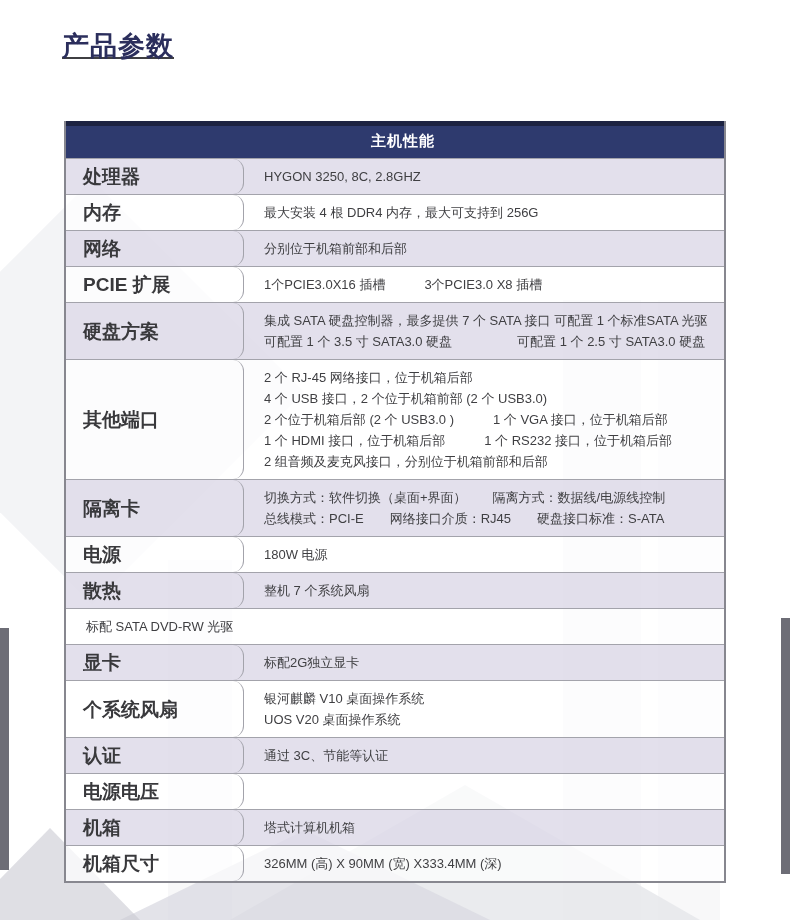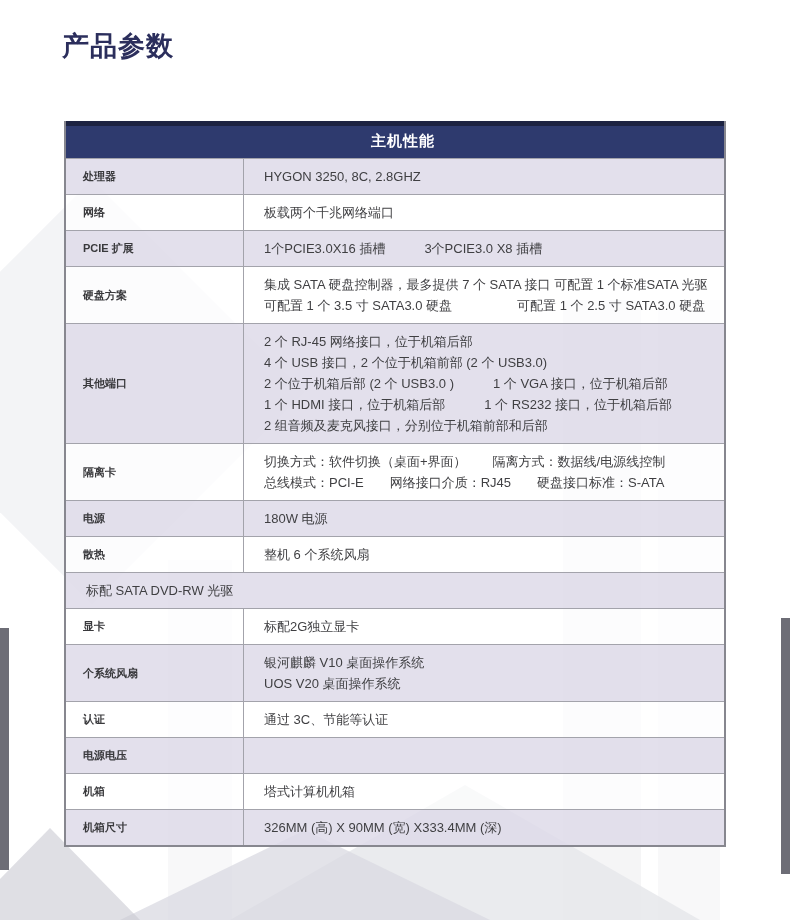--- a/index.html
+++ b/index.html
@@ -45,21 +45,21 @@
   }
   .wm-tri-3{
     left:-40px;top:828px;width:180px;height:92px;
     background:#c9c9d2;opacity:.6;
     clip-path:polygon(50% 0,100% 100%,0 100%);
   }
   .wm-bar-left{left:0;top:628px;width:9px;height:242px;background:#54545e;opacity:.85;}
   .wm-bar-right{left:781px;top:618px;width:9px;height:256px;background:#54545e;opacity:.85;}
 
   
-  .page{position:relative;z-index:1;}
+  .page{position:relative;z-index:1;text-decoration:underline;}
   .page-title{
     margin:28px 0 0 62px;
     font-size:27px;
     font-weight:bold;
     letter-spacing:1px;
     color:var(--title_color);
   }
   .spec-table{
     position:absolute;
     left:64px;top:93px;width:662px;
@@ -81,27 +81,28 @@
     border-top:1px solid var(--grid_line);
     background:rgba(255,255,255,.72);
   }
   .spec-row:nth-child(even){
     background:rgba(222,219,233,.85);
   }
   .cell-label{
     width:178px;
     flex:0 0 178px;
     padding:7px 8px 7px 17px;
-    font-size:11px;
+    font-size:19px;
     font-weight:bold;
     line-height:21px;
     color:var(--label_text);
     border-right:1px solid var(--grid_line);
     display:flex;
     align-items:center;
+    border-radius:11px;
   }
   .cell-value{
     flex:1;
     padding:7px 10px 7px 20px;
     font-size:13px;
     line-height:21px;
     color:var(--value_text);
     white-space:pre-wrap;
     display:flex;
     align-items:center;
@@ -125,22 +126,26 @@
   <h1 class="page-title">产品参数</h1>
 
   <div class="spec-table">
     <div class="spec-header">主机性能</div>
 
     <div class="spec-row">
       <div class="cell-label">处理器</div>
       <div class="cell-value">HYGON 3250, 8C, 2.8GHZ</div>
     </div>
     <div class="spec-row">
+      <div class="cell-label">内存</div>
+      <div class="cell-value">最大安装 4 根 DDR4 内存，最大可支持到 256G</div>
+    </div>
+    <div class="spec-row">
       <div class="cell-label">网络</div>
-      <div class="cell-value">板载两个千兆网络端口</div>
+      <div class="cell-value">分别位于机箱前部和后部</div>
     </div>
     <div class="spec-row">
       <div class="cell-label">PCIE 扩展</div>
       <div class="cell-value">1个PCIE3.0X16 插槽　　　3个PCIE3.0 X8 插槽</div>
     </div>
     <div class="spec-row">
       <div class="cell-label">硬盘方案</div>
       <div class="cell-value">集成 SATA 硬盘控制器，最多提供 7 个 SATA 接口 可配置 1 个标准SATA 光驱
 可配置 1 个 3.5 寸 SATA3.0 硬盘　　　　　可配置 1 个 2.5 寸 SATA3.0 硬盘</div>
     </div>
@@ -156,21 +161,21 @@
       <div class="cell-label">隔离卡</div>
       <div class="cell-value">切换方式：软件切换（桌面+界面）　　隔离方式：数据线/电源线控制
 总线模式：PCI-E　　网络接口介质：RJ45　　硬盘接口标准：S-ATA</div>
     </div>
     <div class="spec-row">
       <div class="cell-label">电源</div>
       <div class="cell-value">180W 电源</div>
     </div>
     <div class="spec-row">
       <div class="cell-label">散热</div>
-      <div class="cell-value">整机 6 个系统风扇</div>
+      <div class="cell-value">整机 7 个系统风扇</div>
     </div>
     <div class="spec-row">
       <div class="cell-value">标配 SATA DVD-RW 光驱</div>
     </div>
     <div class="spec-row">
       <div class="cell-label">显卡</div>
       <div class="cell-value">标配2G独立显卡</div>
     </div>
     <div class="spec-row">
       <div class="cell-label">个系统风扇</div>

